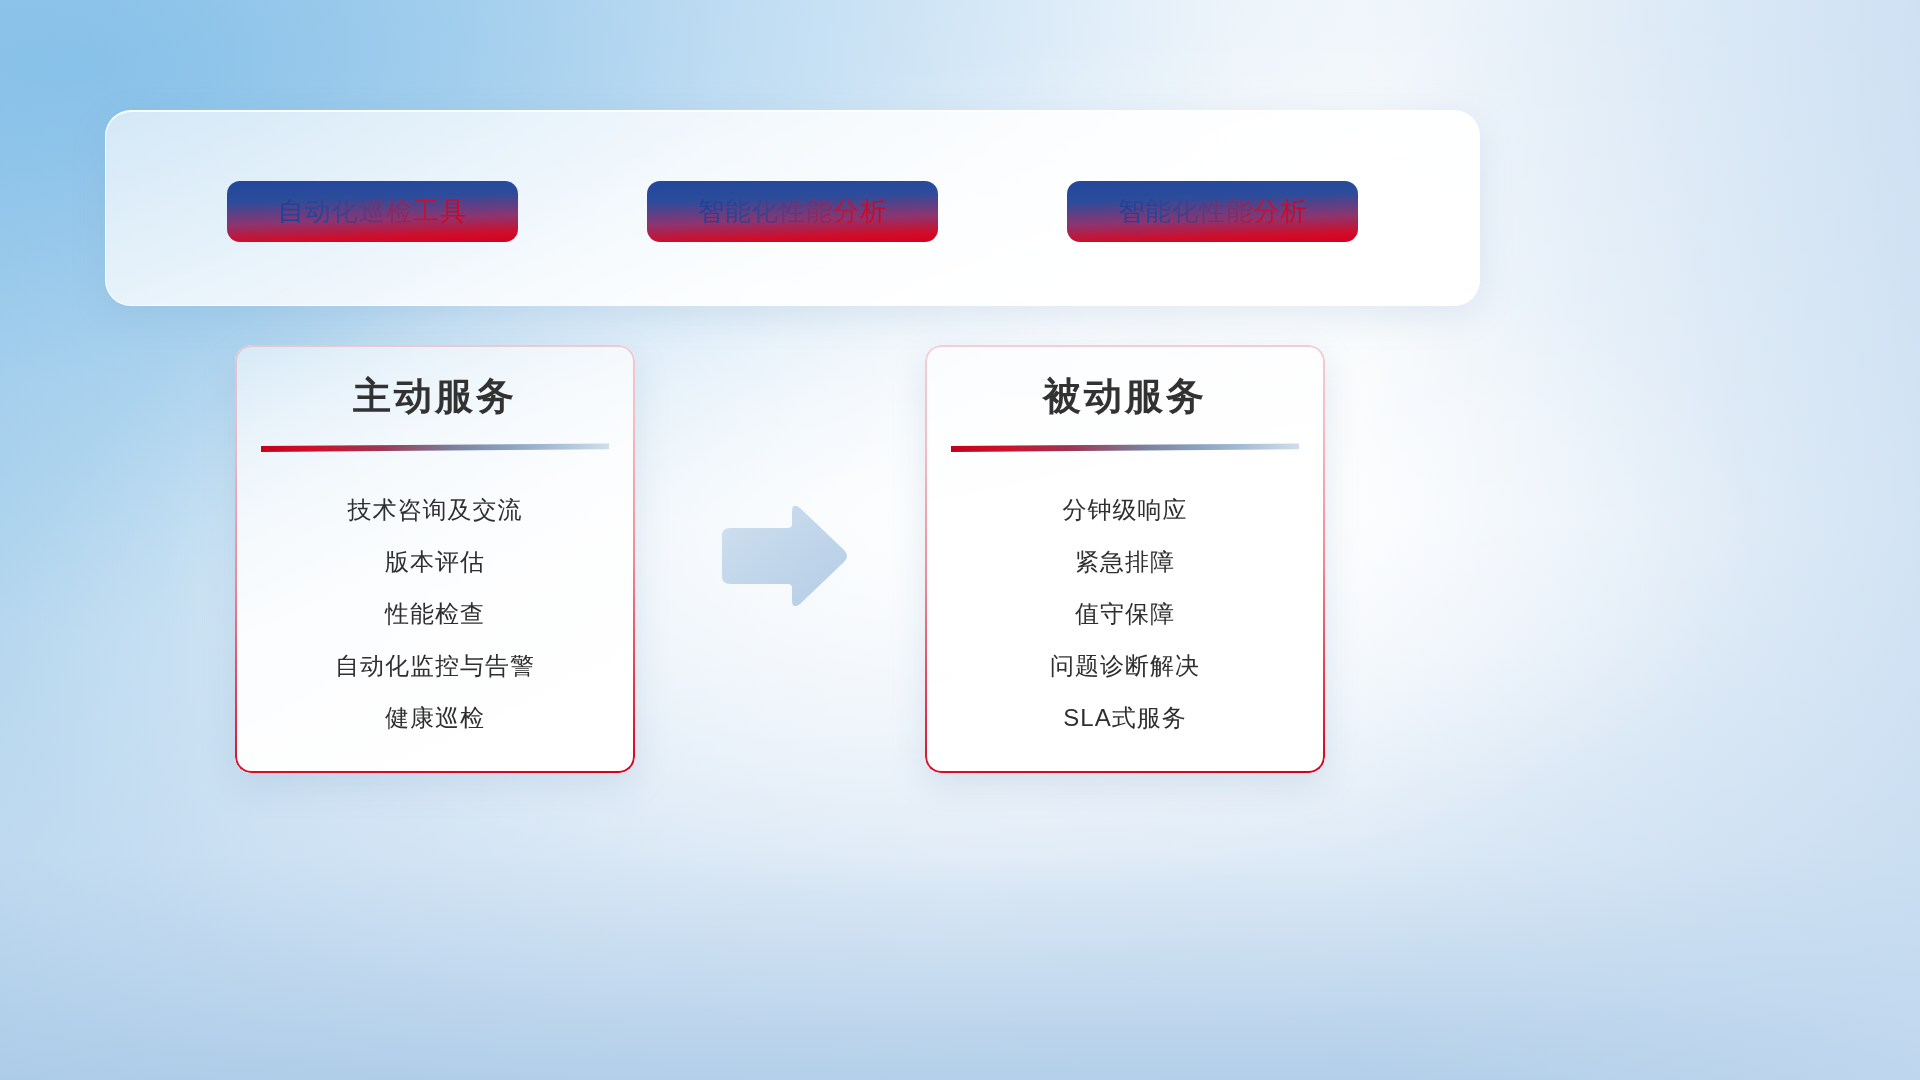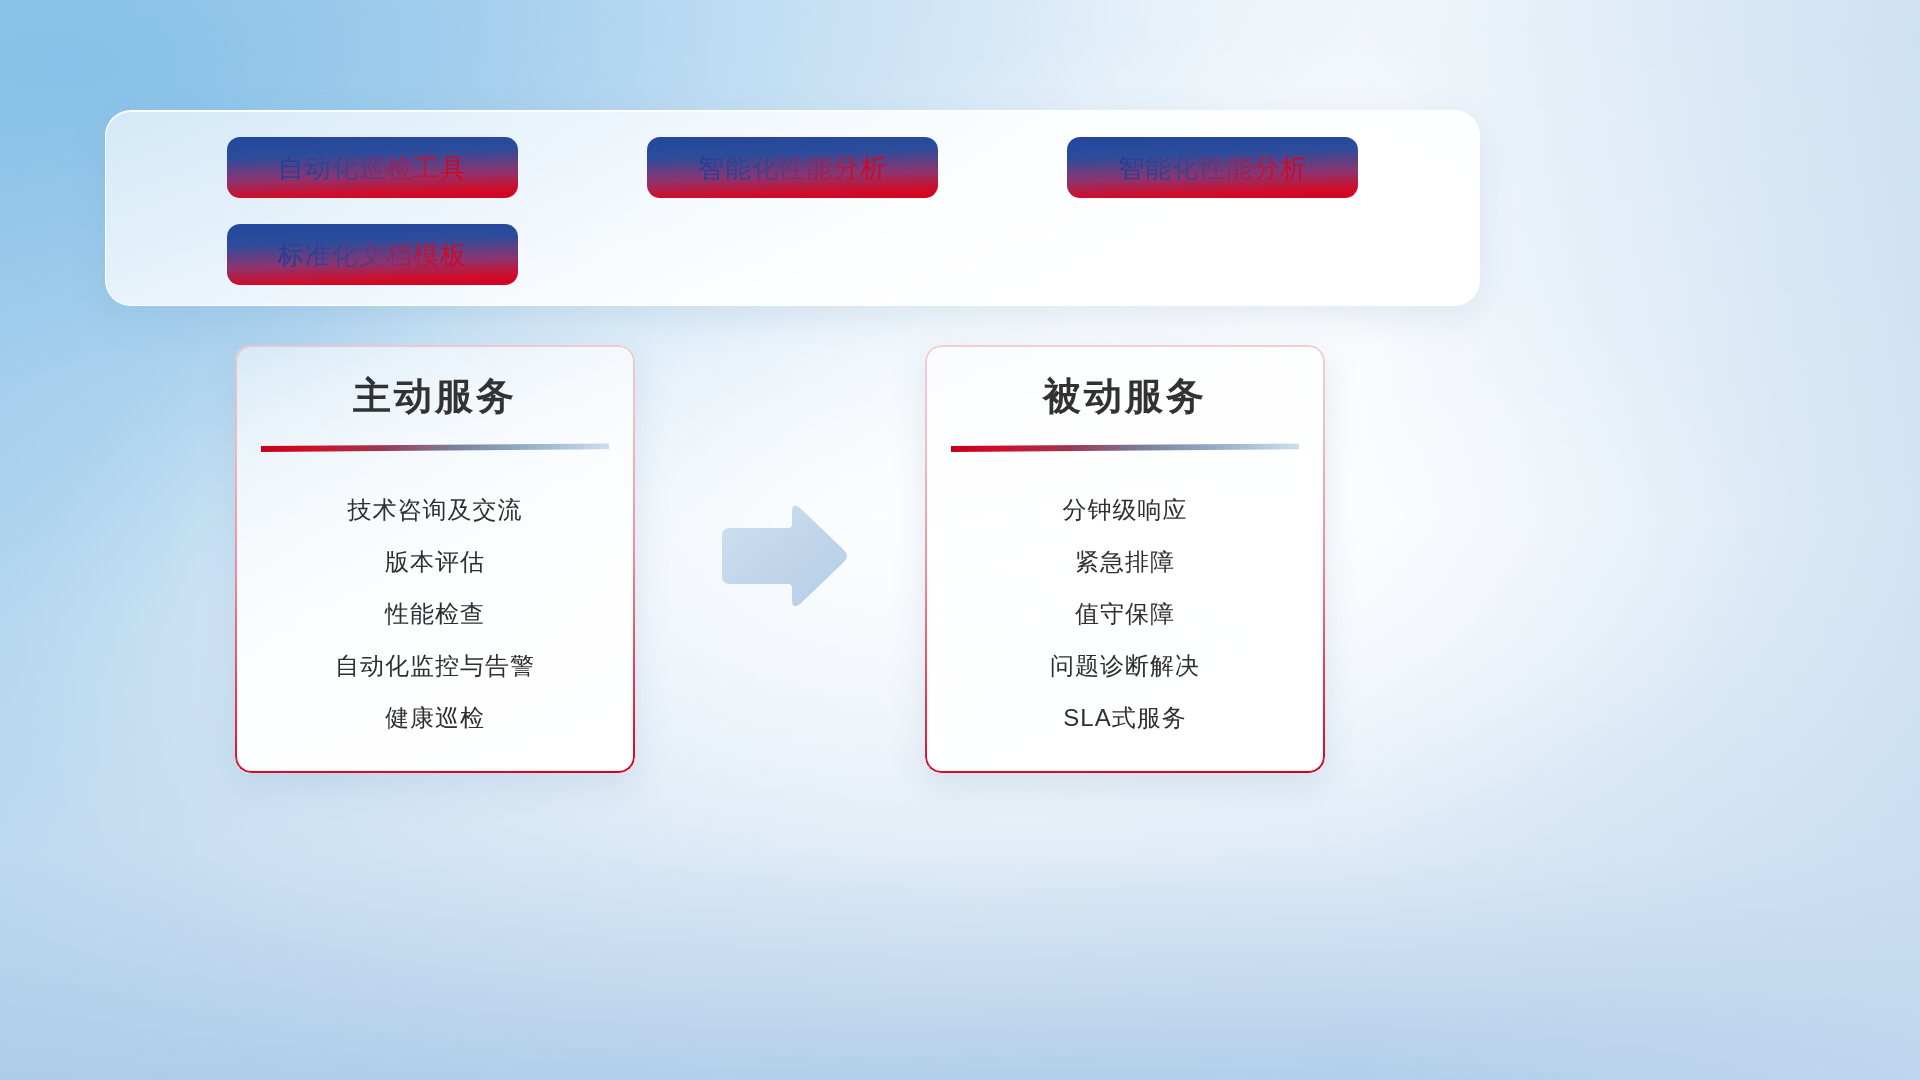--- a/index.html
+++ b/index.html
@@ -124,23 +124,20 @@
 
 
     <div class="pill">
       <span class="pill-label">智能化性能分析</span>
     </div>
 
     <div class="pill">
       <span class="pill-label">智能化性能分析</span>
     </div>
 
-    <div class="pill">
-      <span class="pill-label">标准化文档模板</span>
-    </div>
 
 
   </div>
 </div>
 
 <div id="flow-arrow">
   <svg viewBox="0 0 136 112" xmlns="http://www.w3.org/2000/svg">
     <defs>
       <linearGradient id="arrowGrad" x1="0" y1="0" x2="1" y2="1">
         <stop offset="0%" stop-color="#cfe0f0"></stop>

